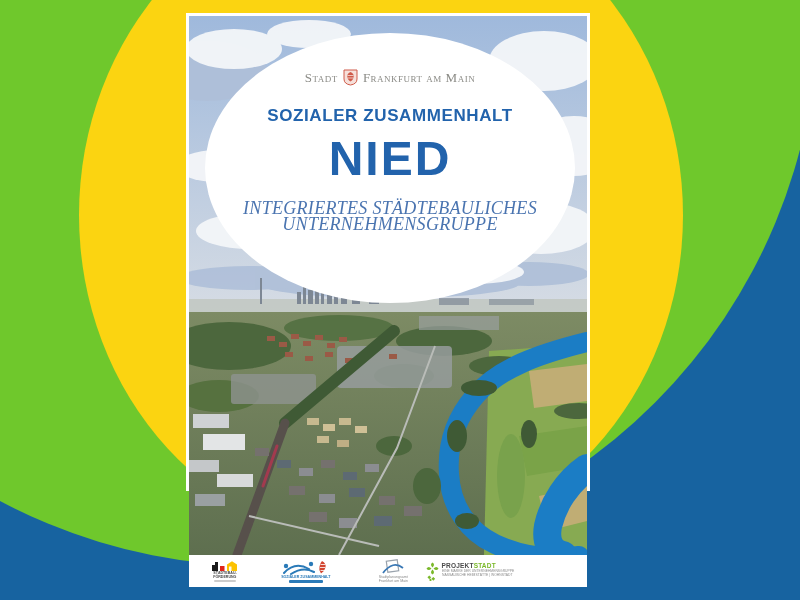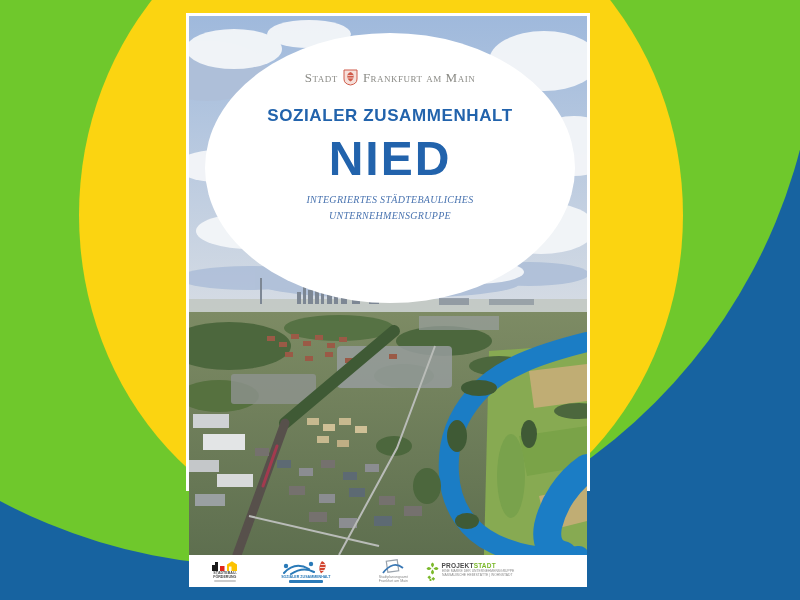--- a/index.html
+++ b/index.html
@@ -16,22 +16,22 @@
   
   .blob{position:absolute;left:19px;top:20px;width:370px;height:270px;border-radius:50%;
         background:#ffffff;display:flex;flex-direction:column;align-items:center;
         padding-top:36px;box-sizing:border-box;text-align:center;}
   .publisher{display:flex;align-items:center;gap:5px;color:#8b8b86;
              font-family:"Liberation Serif",serif;font-variant:small-caps;
              font-size:13px;letter-spacing:.5px;}
   .kicker{margin-top:20px;font-size:17px;font-weight:800;letter-spacing:.6px;color:#2263ac;}
   .big-title{margin-top:0;font-size:48px;line-height:66px;font-weight:900;
              letter-spacing:2px;color:#2263ac;}
-  .subtitle{font-family:"Liberation Serif",serif;font-style:italic;
-            font-size:10px;line-height:16px;letter-spacing:.3px;color:#4a74b0;}
+  .subtitle{margin-top:8px;font-family:"Liberation Serif",serif;font-style:italic;
+            font-size:18px;line-height:16px;letter-spacing:.3px;color:#4a74b0;}
   
   .logo-bar{position:absolute;left:3px;top:542px;width:398px;height:32px;background:#ffffff;
             display:flex;align-items:center;justify-content:space-around;padding:0 10px;
             box-sizing:border-box;}
   .logo{display:flex;flex-direction:column;align-items:center;justify-content:center;}
   .tiny{font-size:8px;line-height:8px;transform:scale(.45);transform-origin:center top;
         white-space:nowrap;height:4px;color:#8a8a8a;}
   .tiny.b{font-weight:bold;color:#4a4a4a;}
   .tiny.blue{color:#2a7ab8;font-weight:bold;}
   .bar{height:3px;border-radius:1px;margin-top:1px;}

